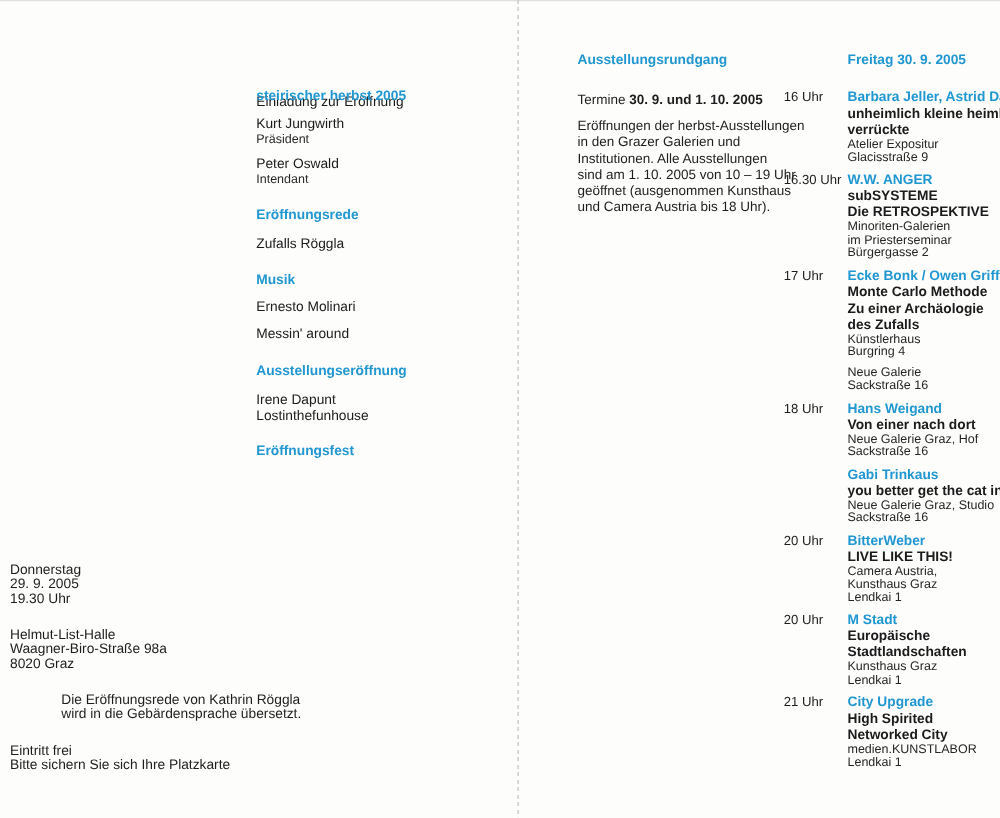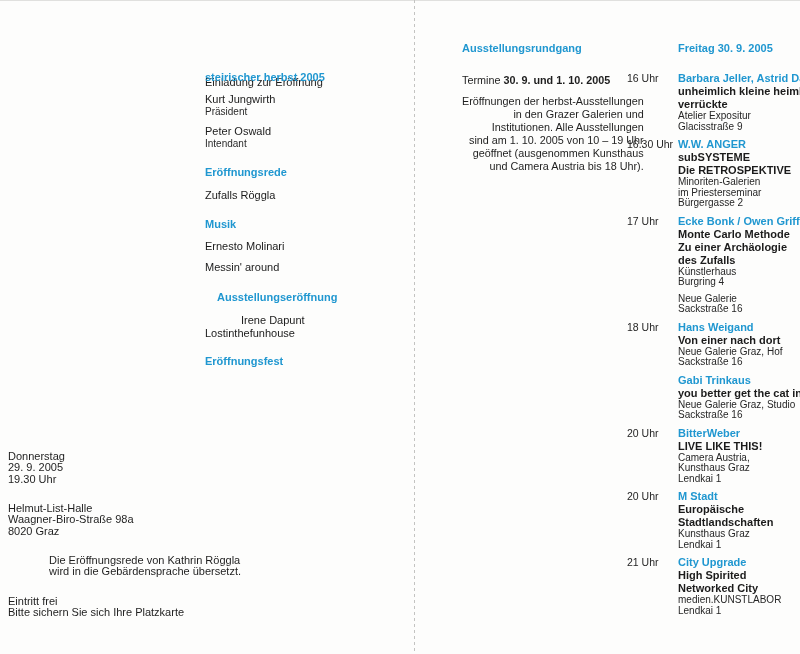--- a/index.html
+++ b/index.html
@@ -7,21 +7,21 @@
        font-family:"Liberation Sans","DejaVu Sans",sans-serif;color:#1b1b1b;}
   .sheet{position:relative;width:800px;height:654px;overflow:hidden;background:#fdfdfc;}
   .scan-edge-top{position:absolute;top:0;left:0;right:0;height:1px;background:#e0e0de;}
   .fold{position:absolute;left:414px;top:0;bottom:0;width:1px;
         background:repeating-linear-gradient(to bottom,#c3c3c1 0 3px,transparent 3px 6px);}
   .abs{position:absolute;}
   .blue{color:var(--accent,#2097d0);font-weight:bold;}
   .t11{font-size:11px;line-height:13px;white-space:nowrap;}
   .t10{font-size:10px;line-height:11px;white-space:nowrap;color:#2a2a2a;}
   .info{font-size:11px;line-height:11.3px;white-space:nowrap;color:#1e1e1e;}
-  .para{font-size:10.8px;line-height:12.9px;color:#1e1e1e;text-align:right;}
+  .para{font-size:10.8px;line-height:12.9px;color:#1e1e1e;}
   .para div{white-space:nowrap;}
   .bold{font-weight:bold;}
   
   .sched{position:absolute;left:627px;top:72px;width:173px;}
   .entry{display:flex;margin-bottom:6px;}
   .entry .time{width:51px;flex:0 0 51px;font-size:10.5px;line-height:13px;white-space:nowrap;color:#1e1e1e;}
   .entry .body{flex:1;min-width:0;}
   .ename{font-size:11px;line-height:13px;white-space:nowrap;}
   .etitle{font-size:11px;line-height:13px;font-weight:bold;white-space:nowrap;color:#1b1b1b;}
   .evenue{font-size:10px;line-height:10.5px;white-space:nowrap;color:#262626;}
@@ -48,22 +48,22 @@
     <div class="t10">Intendant</div>
   </div>
 
   <div class="abs t11 blue" style="left:205px;top:166px;">Eröffnungsrede</div>
   <div class="abs t11" style="left:205px;top:189px;">Zufalls Röggla</div>
 
   <div class="abs t11 blue" style="left:205px;top:218px;">Musik</div>
   <div class="abs t11" style="left:205px;top:240px;">Ernesto Molinari</div>
   <div class="abs t11" style="left:205px;top:261px;">Messin' around</div>
 
-  <div class="abs t11 blue" style="left:205px;top:291px;margin-left:12px;">Ausstellungseröffnung</div>
-  <div class="abs t11" style="left:205px;top:314px;margin-left:36px;">Irene Dapunt</div>
+  <div class="abs t11 blue" style="left:205px;top:291px;">Ausstellungseröffnung</div>
+  <div class="abs t11" style="left:205px;top:314px;">Irene Dapunt</div>
   <div class="abs t11" style="left:205px;top:327px;">Lostinthefunhouse</div>
 
   <div class="abs t11 blue" style="left:205px;top:355px;">Eröffnungsfest</div>
 
   <div class="abs info" style="left:8px;top:451px;">
     <div>Donnerstag</div>
     <div>29. 9. 2005</div>
     <div>19.30 Uhr</div>
   </div>
 

